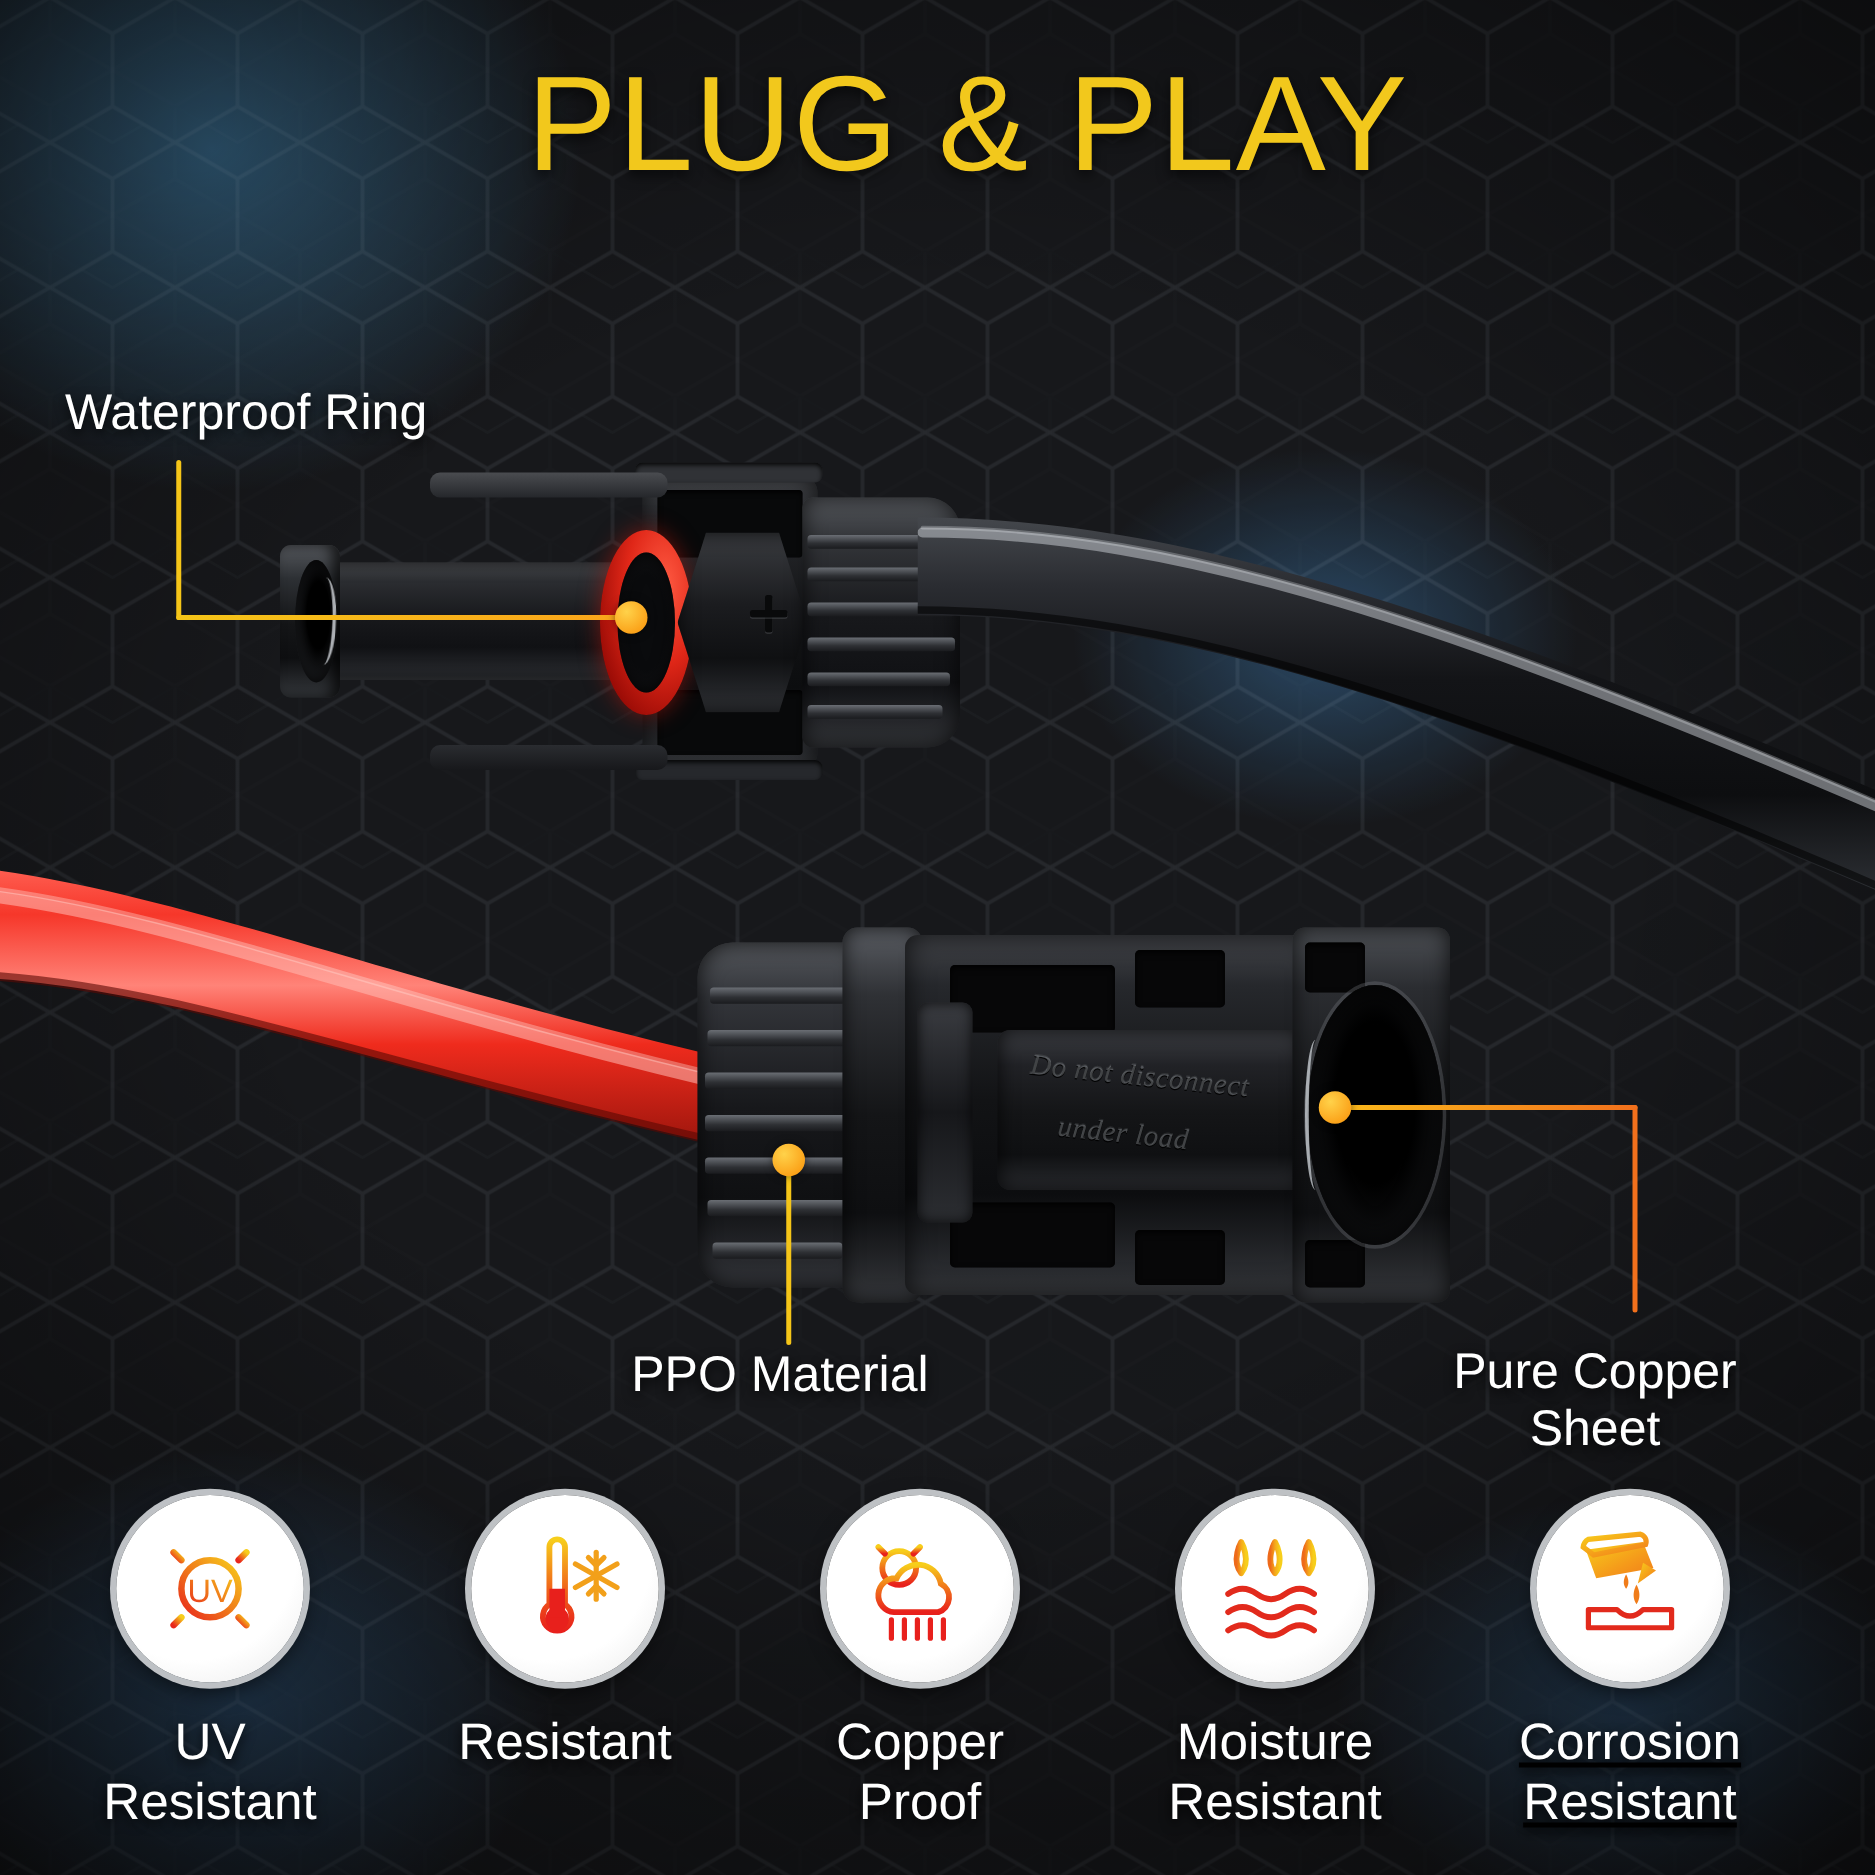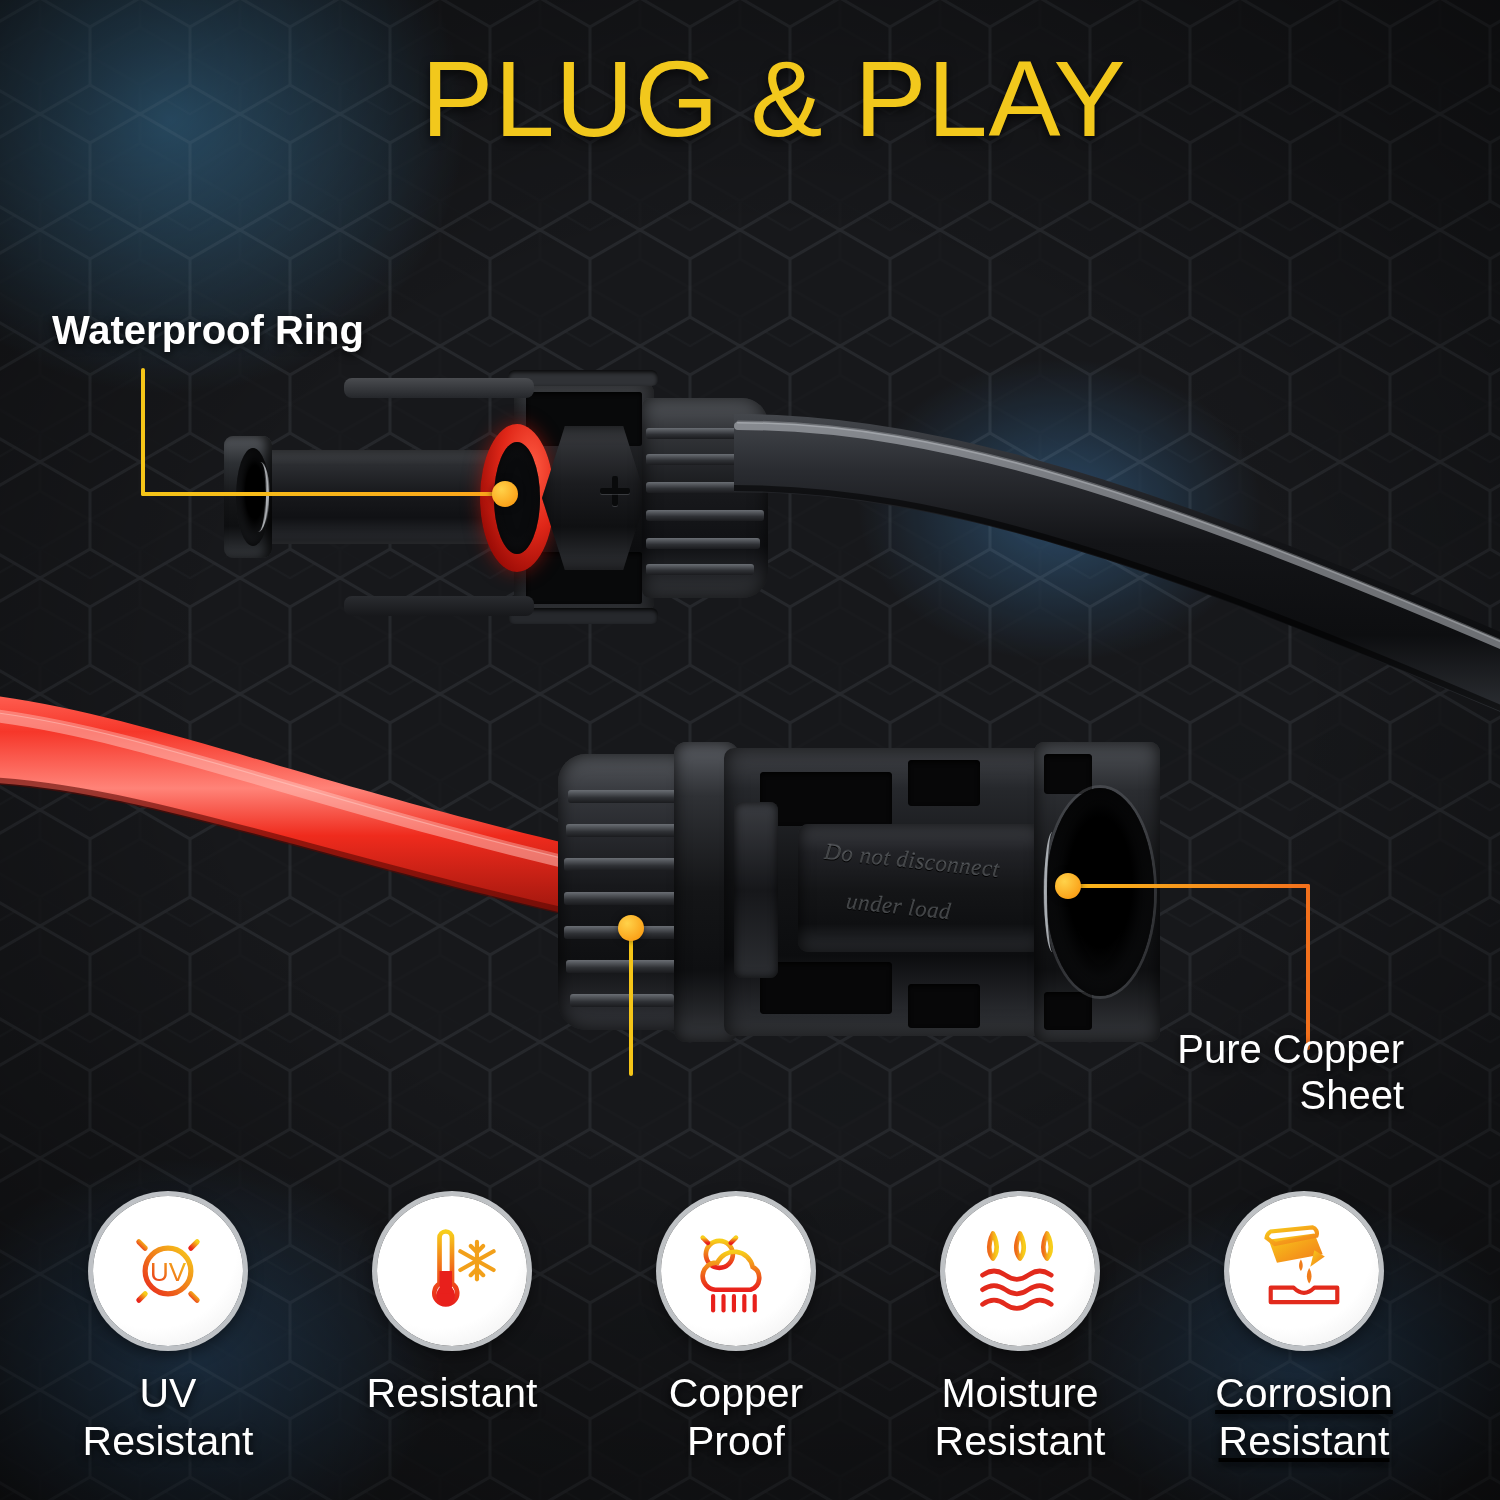--- a/index.html
+++ b/index.html
@@ -61,23 +61,23 @@
     color:#FFFFFF;
     text-shadow:0 3px 8px rgba(0,0,0,.6);
     white-space:nowrap;
   }
 
   
   .callout{
     position:absolute;color:#fff;font-size:40px;line-height:1.1;
     text-shadow:0 3px 9px rgba(0,0,0,.85);white-space:nowrap;
   }
-  .callout.c-wr{left:52px;top:308px;font-weight:bold;}
+  .callout.c-wr{left:52px;top:308px;}
   .callout.c-ppo{left:505px;top:1078px;}
-  .callout.c-pcs{left:1148px;top:1026px;white-space:normal;width:256px;text-align:right;line-height:1.16;}
+  .callout.c-pcs{left:1148px;top:1074px;white-space:normal;width:256px;text-align:center;line-height:1.16;}
 
   
   .leader{position:absolute;}
   .ld-v{width:4px;background:#F5C518;border-radius:2px;}
   .ld-h{height:4px;border-radius:2px;}
   .dot{
     position:absolute;width:26px;height:26px;border-radius:50%;
     background:radial-gradient(circle at 36% 32%, #FFD24A, #FBA41B 70%, #F2930C);
     box-shadow:0 0 7px rgba(0,0,0,.5);
   }
@@ -349,20 +349,21 @@
     <div class="fb-port-lip"></div>
   </div>
 
   <div class="callout c-wr">Waterproof Ring</div>
   <div class="leader ld-v" style="left:141px;top:368px;height:128px;"></div>
   <div class="leader ld-h" style="left:141px;top:492px;width:366px;background:linear-gradient(90deg,#F5C518,#FBA41B);"></div>
   <div class="dot" style="left:492px;top:481px;"></div>
 
   <div class="leader ld-v" style="left:629px;top:928px;height:148px;"></div>
   <div class="dot" style="left:618px;top:915px;"></div>
+  <div class="callout c-ppo">PPO Material</div>
 
   <div class="leader ld-h" style="left:1068px;top:884px;width:242px;background:linear-gradient(90deg,#FBBB1B,#F2701C);"></div>
   <div class="leader ld-v" style="left:1306px;top:884px;height:166px;background:#F2701C;"></div>
   <div class="dot" style="left:1055px;top:873px;"></div>
   <div class="callout c-pcs">
     <div>Pure Copper</div>
     <div>Sheet</div>
   </div>
 
   <div class="features">

